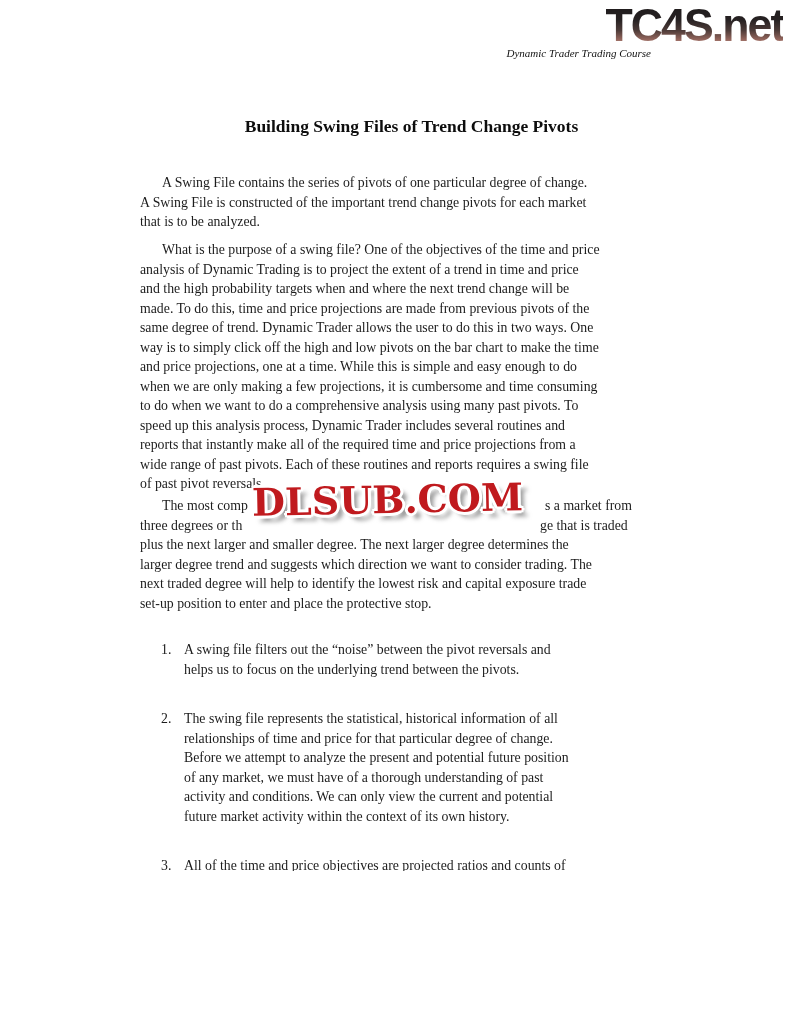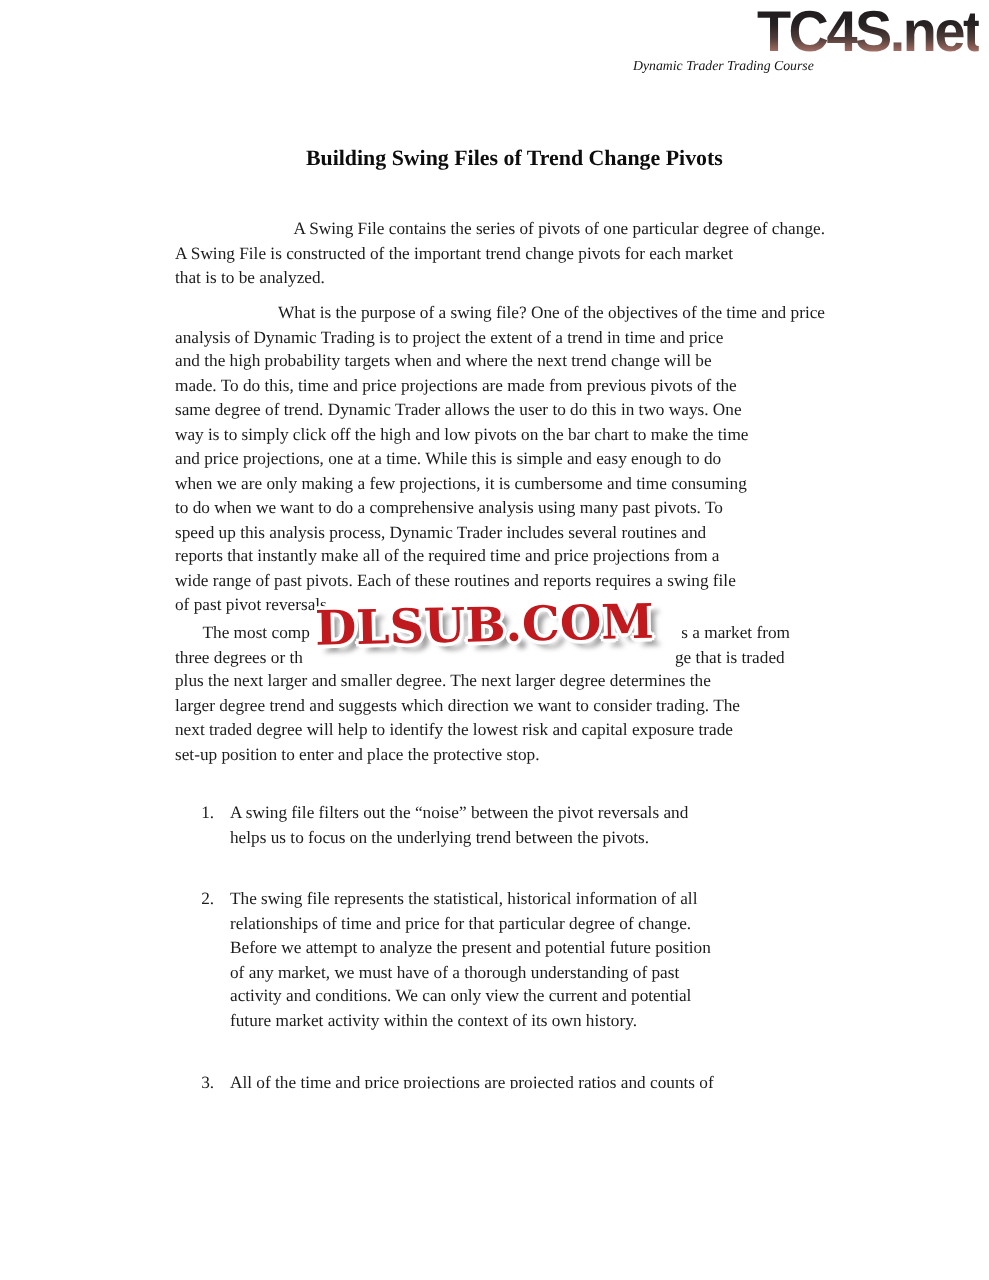--- a/index.html
+++ b/index.html
@@ -59,21 +59,21 @@
     position: absolute;
     left: 140px;
     width: 520px;
     font-size: 13.8px;
   }
   .line {
     height: 19.5px;
     line-height: 19.5px;
     white-space: nowrap;
   }
-  .indent-first .line:first-child { text-indent: 22px; text-align: right; }
+  .indent-first .line:first-child { text-indent: 22px; }
   .frag-line { position: relative; }
   .frag-line.indent { text-indent: 22px; }
   .frag-r1 { position: absolute; left: 405px; text-indent: 0; }
   .frag-r2 { position: absolute; left: 400px; text-indent: 0; }
 
   
   .list-item {
     position: absolute;
     left: 161px;
     font-size: 13.8px;
@@ -196,21 +196,21 @@
         <div class="line">Before we attempt to analyze the present and potential future position</div>
         <div class="line">of any market, we must have of a thorough understanding of past</div>
         <div class="line">activity and conditions. We can only view the current and potential</div>
         <div class="line">future market activity within the context of its own history.</div>
       </div>
   </div>
 
   <div class="list-item" style="top:856px">
     <span class="list-num">3.</span>
     <div class="list-lines">
-        <div class="line">All of the time and price projections are projected ratios and counts of</div>
+        <div class="line">All of the time and price objectives are projected ratios and counts of</div>
         <div class="line">past swings.</div>
       </div>
   </div>
 
   <div class="page-number">1</div>
   <div class="footer-logo">TradersXtreme.com</div>
 
 </div>
 
 </body></html>

